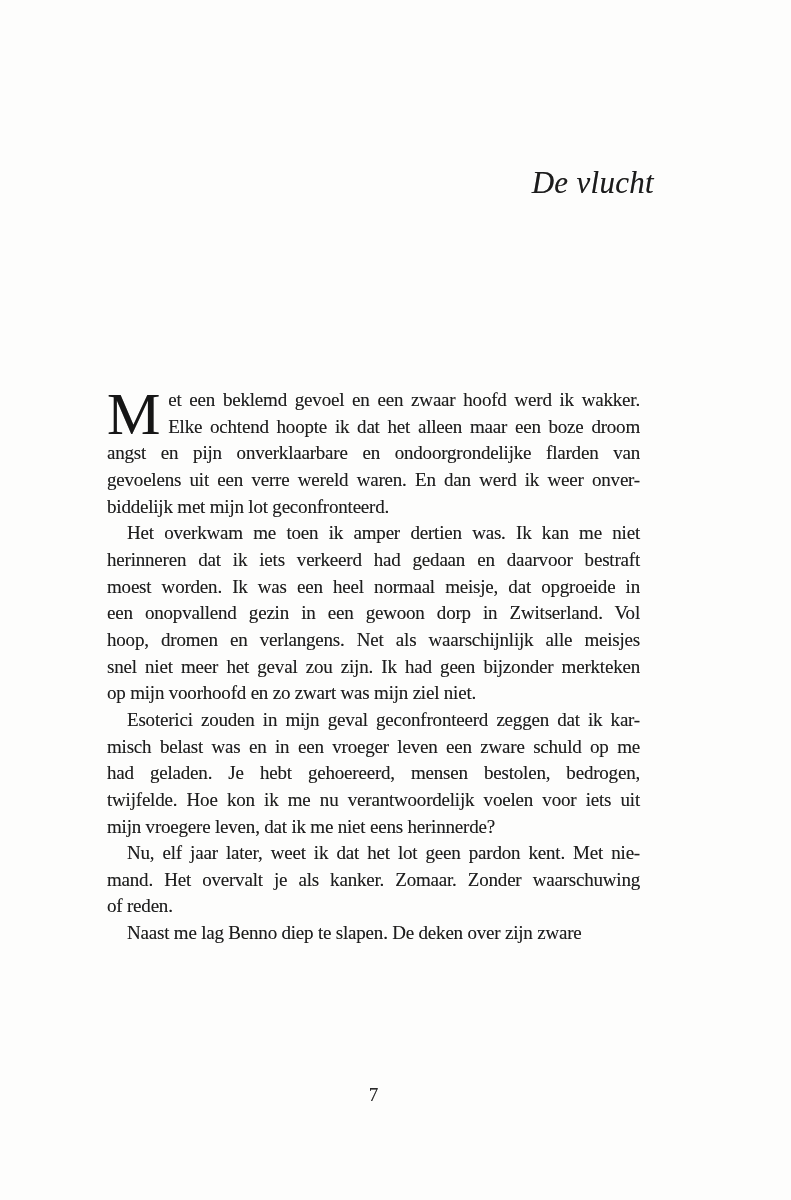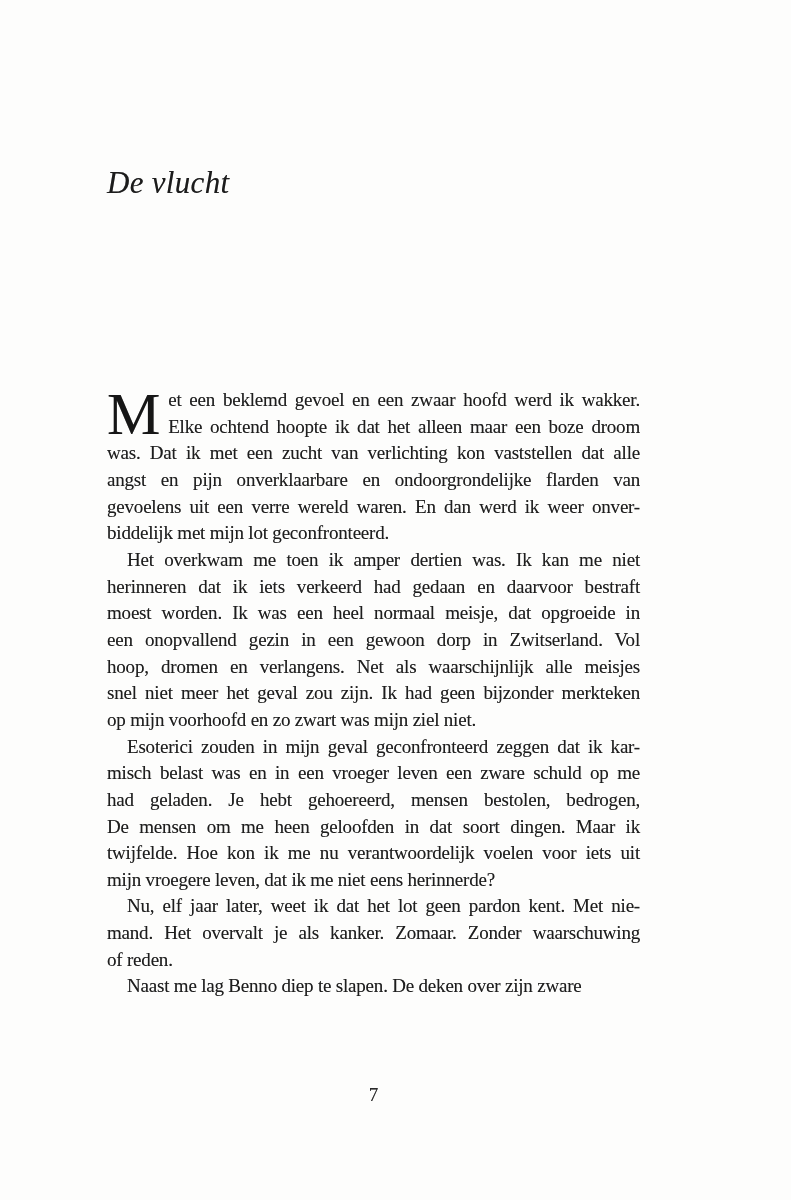--- a/index.html
+++ b/index.html
@@ -12,24 +12,24 @@
     width: 791px;
     height: 1200px;
     background: #fdfdfc;
     overflow: hidden;
     font-family: "Liberation Serif", "DejaVu Serif", serif;
     color: #1e1e1e;
   }
   .chapter-title {
     position: absolute;
     top: 167px;
-    left: 107px;
+    left: 121px;
     width: 533px;
     margin: 0;
-    text-align: left;
+    text-align: right;
     font-style: italic;
     font-weight: normal;
     font-size: 31px;
     line-height: 1;
     letter-spacing: 0.3px;
     color: #1c1c1c;
     text-shadow: 0 0 0.6px rgba(30,30,30,0.45);
   }
   .body-text {
     position: absolute;
@@ -73,39 +73,37 @@
 <body>
 
 <div class="page">
   <h1 class="chapter-title">De vlucht</h1>
 
   <div class="body-text">
       <div class="para">
         <span class="dropcap">M</span>
         <div class="line">et een beklemd gevoel en een zwaar hoofd werd ik wakker.</div>
         <div class="line">Elke ochtend hoopte ik dat het alleen maar een boze droom</div>
-        <div class="line">was. Dat ik met een zucht van verlichting kon vaststellen dat alle</div>
         <div class="line">angst en pijn onverklaarbare en ondoorgrondelijke flarden van</div>
         <div class="line">gevoelens uit een verre wereld waren. En dan werd ik weer onver-</div>
         <div class="line last">biddelijk met mijn lot geconfronteerd.</div>
       </div>
       <div class="para">
         <div class="line indent">Het overkwam me toen ik amper dertien was. Ik kan me niet</div>
         <div class="line">herinneren dat ik iets verkeerd had gedaan en daarvoor bestraft</div>
         <div class="line">moest worden. Ik was een heel normaal meisje, dat opgroeide in</div>
         <div class="line">een onopvallend gezin in een gewoon dorp in Zwitserland. Vol</div>
         <div class="line">hoop, dromen en verlangens. Net als waarschijnlijk alle meisjes</div>
         <div class="line">snel niet meer het geval zou zijn. Ik had geen bijzonder merkteken</div>
         <div class="line last">op mijn voorhoofd en zo zwart was mijn ziel niet.</div>
       </div>
       <div class="para">
         <div class="line indent">Esoterici zouden in mijn geval geconfronteerd zeggen dat ik kar-</div>
         <div class="line">misch belast was en in een vroeger leven een zware schuld op me</div>
         <div class="line">had geladen. Je hebt gehoereerd, mensen bestolen, bedrogen,</div>
-        <div class="line">De mensen om me heen geloofden in dat soort dingen. Maar ik</div>
         <div class="line">twijfelde. Hoe kon ik me nu verantwoordelijk voelen voor iets uit</div>
         <div class="line last">mijn vroegere leven, dat ik me niet eens herinnerde?</div>
       </div>
       <div class="para">
         <div class="line indent">Nu, elf jaar later, weet ik dat het lot geen pardon kent. Met nie-</div>
         <div class="line">mand. Het overvalt je als kanker. Zomaar. Zonder waarschuwing</div>
         <div class="line last">of reden.</div>
       </div>
       <div class="para">
         <div class="line last indent">Naast me lag Benno diep te slapen. De deken over zijn zware</div>

